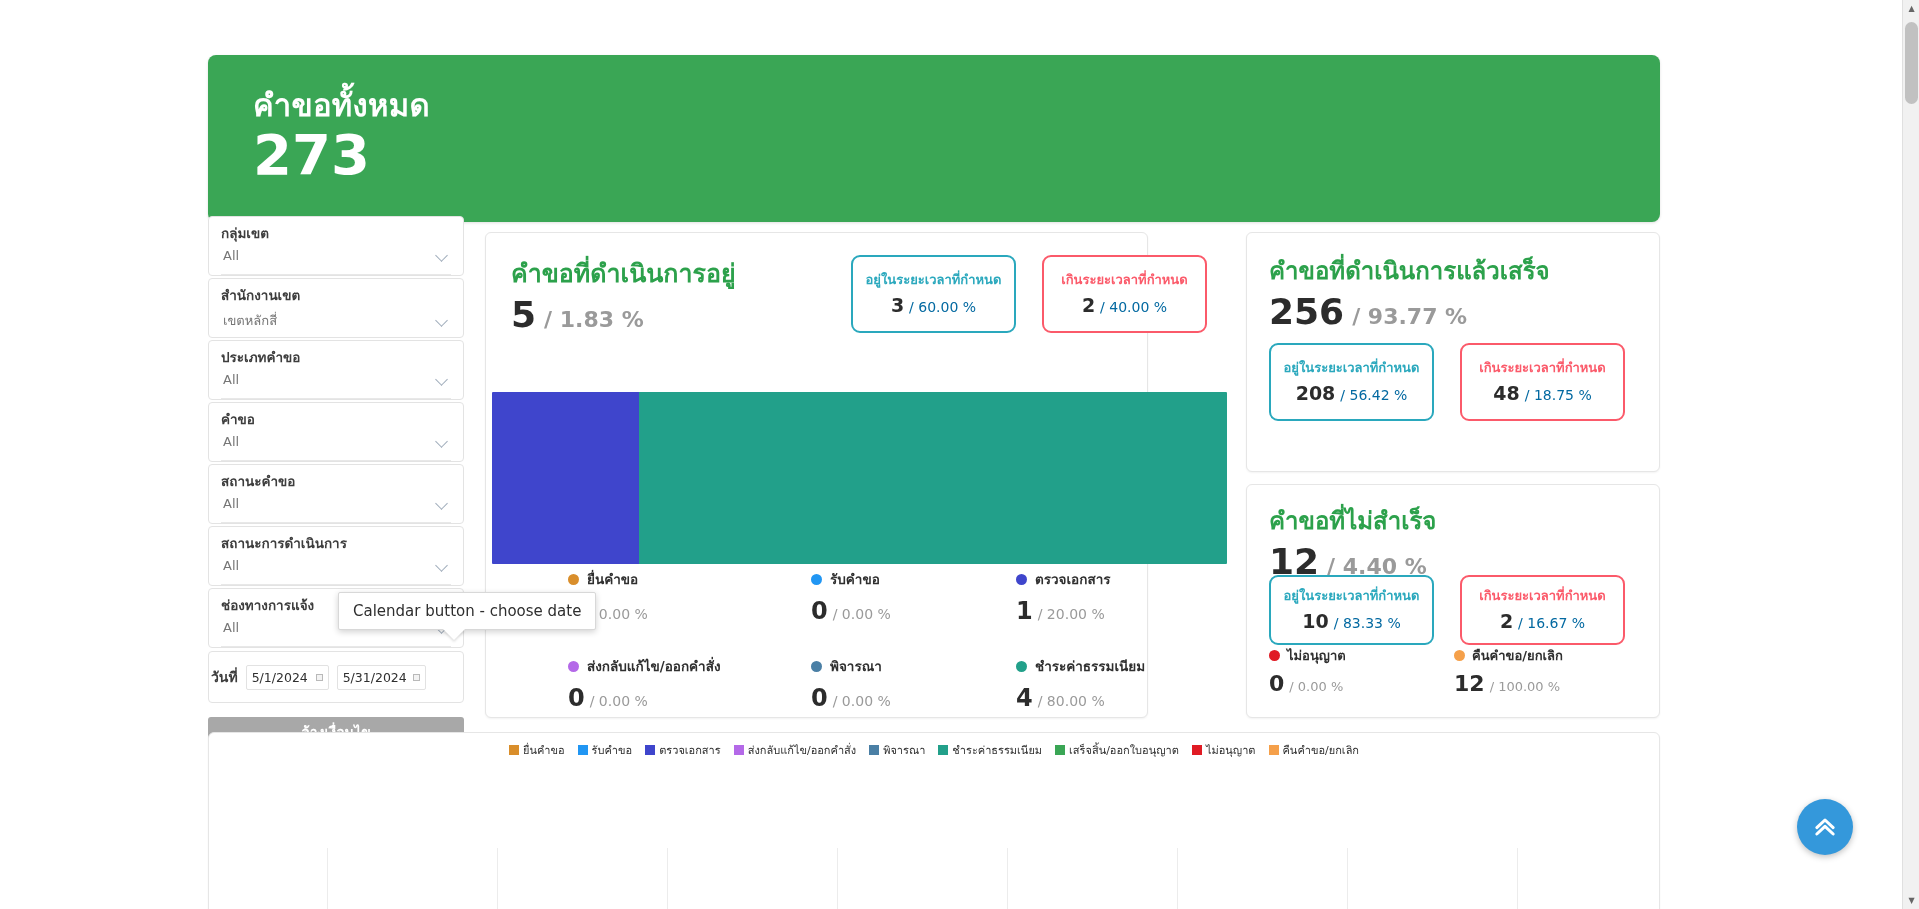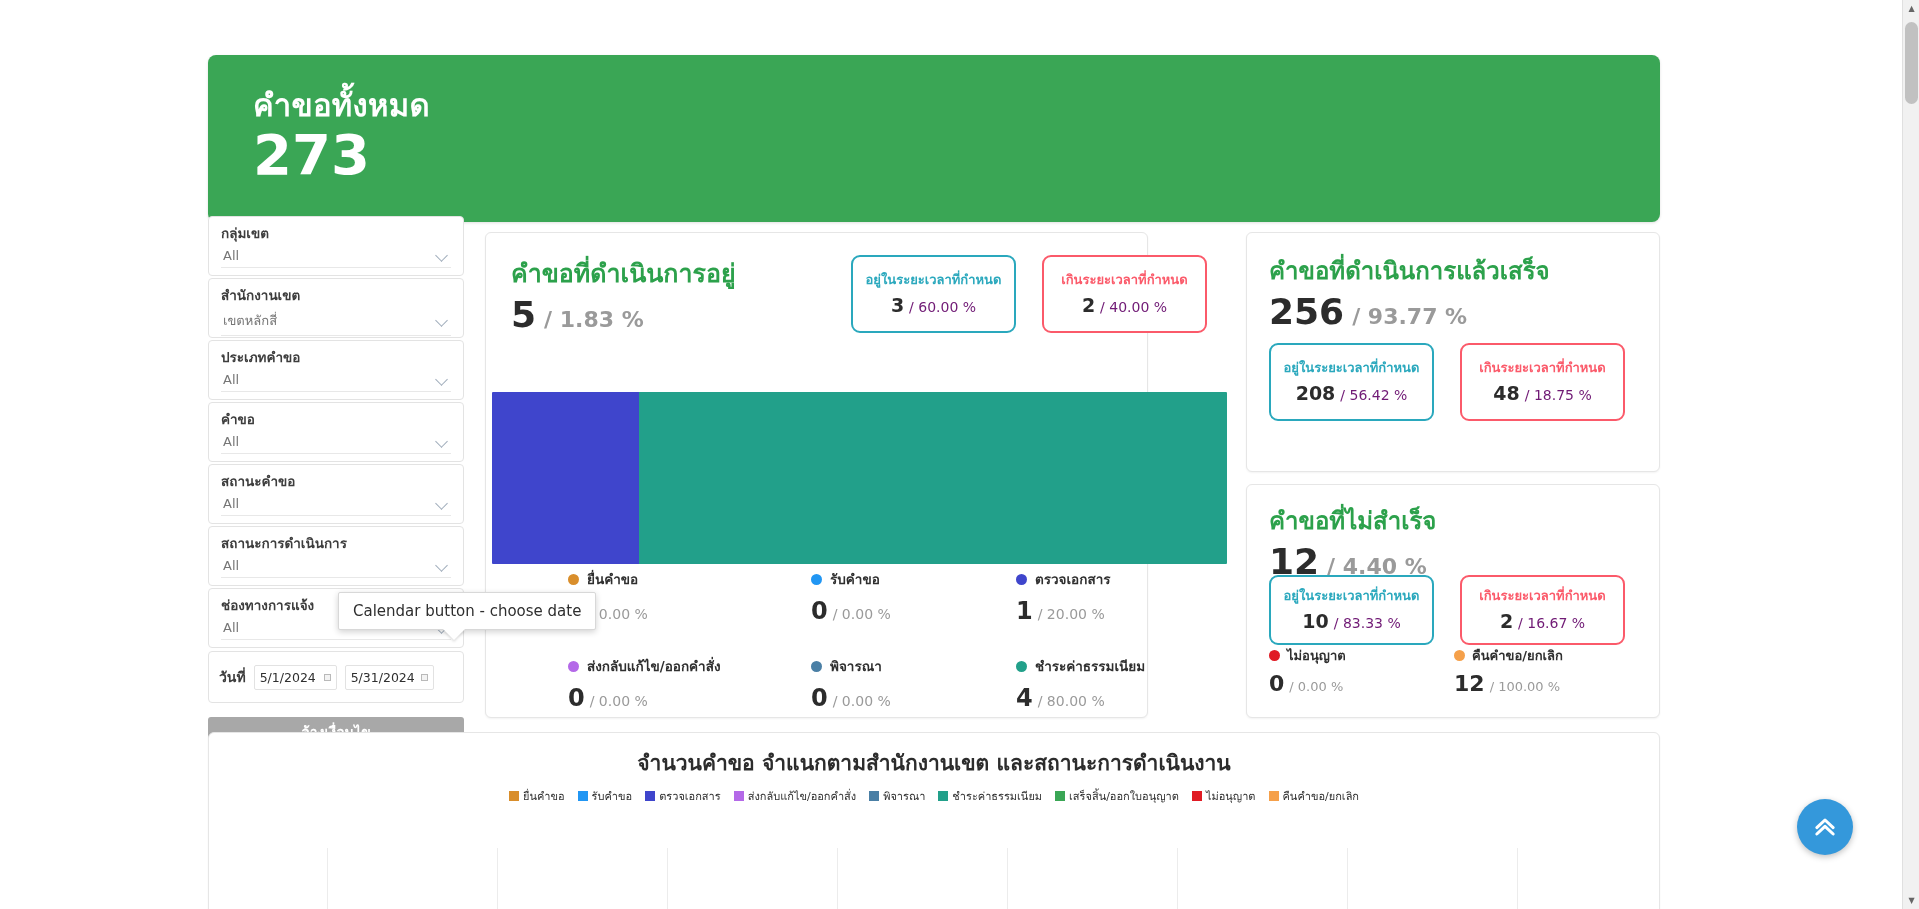--- a/index.html
+++ b/index.html
@@ -53,36 +53,36 @@
     background:#ffffff; border:1px solid #e3e3e3; border-radius:4px;
     margin-bottom:2px; padding:7px 12px 10px 12px; position:relative;
     height:60px;
   }
   .filter-label {
     font-size:13.5px; color:#3d3d3d; font-weight:bold; line-height:1.4;
     white-space:nowrap;
   }
   .filter-value-row {
     display:flex; align-items:center; justify-content:space-between;
-    border-bottom:1px solid #e8e8e8; padding:3px 2px 4px 2px; margin-top:2px;
+    border-bottom:1px solid #e8e8e8; padding:3px 2px 11px 2px; margin-top:2px;
   }
   .filter-value { font-size:13px; color:#767676; }
   .chev {
     width:13px; height:8px; position:relative; opacity:.65;
   }
   .chev::before {
     content:""; position:absolute; left:1px; top:0;
     width:8px; height:8px;
     border-right:1.6px solid #6b7f95; border-bottom:1.6px solid #6b7f95;
     transform: rotate(45deg);
   }
   .date-card {
     background:#ffffff; border:1px solid #e3e3e3; border-radius:4px;
     margin-top:3px; height:52px; display:flex; align-items:center;
-    padding:0 10px; gap:8px;
+    padding:0 2px; gap:8px;
   }
   .date-label { font-size:14px; font-weight:bold; color:#3d3d3d; }
   .date-box {
     display:flex; align-items:center; justify-content:space-between;
     border:1px solid #e2e2e2; background:#fff; border-radius:2px;
     padding:3px 5px; min-width:83px; height:25px;
   }
   .date-text { font-size:12.5px; color:#2f2f2f; }
   .date-ico {
     width:7px; height:7px; border:1px solid #b9b9b9; background:#f3f3f3;
@@ -134,21 +134,21 @@
     display:flex; flex-direction:column; align-items:center;
     justify-content:center; text-align:center;
   }
   .sbox.teal { border:2px solid #2aa8bd; }
   .sbox.red  { border:2px solid #fb5a6a; }
   .sbox-label { font-size:13px; font-weight:bold; line-height:1.2; white-space:nowrap; }
   .sbox.teal .sbox-label { color:#2aa8bd; }
   .sbox.red  .sbox-label { color:#fb5a6a; }
   .sbox-val { margin-top:7px; display:flex; align-items:baseline; gap:5px; }
   .sbox-num { font-size:19px; font-weight:bold; color:#2c2c2c; }
-  .sbox-pct { font-size:14px; color:#701a75; }
+  .sbox-pct { font-size:14px; color:#0369a1; }
 
   
   .stackbar {
     position:absolute; left:492px; top:392px; width:735px; height:172px;
     display:flex; border-radius:1px; overflow:hidden;
   }
 
   
   .legend-grid {
     position:absolute; left:568px; top:568px;
@@ -451,21 +451,20 @@
             </div>
           <div class="fl-vals">
               <span class="fl-num">12</span>
             <span class="fl-pct">/ 100.00 %</span>
             </div>
         </div>
       </div>
     </div>
 
     <div class="panel-bottom">
-      <div class="bottom-title">จำนวนคำขอ  จำแนกตามสำนักงานเขต และสถานะการดำเนินงาน</div>
       <div class="bottom-legend">
         <div class="bl-item">
           <span class="bl-sw" style="background:#d98e2b;"></span>
           <span class="bl-tx">ยื่นคำขอ</span>
         </div>
         <div class="bl-item">
           <span class="bl-sw" style="background:#2196f3;"></span>
           <span class="bl-tx">รับคำขอ</span>
         </div>
         <div class="bl-item">

